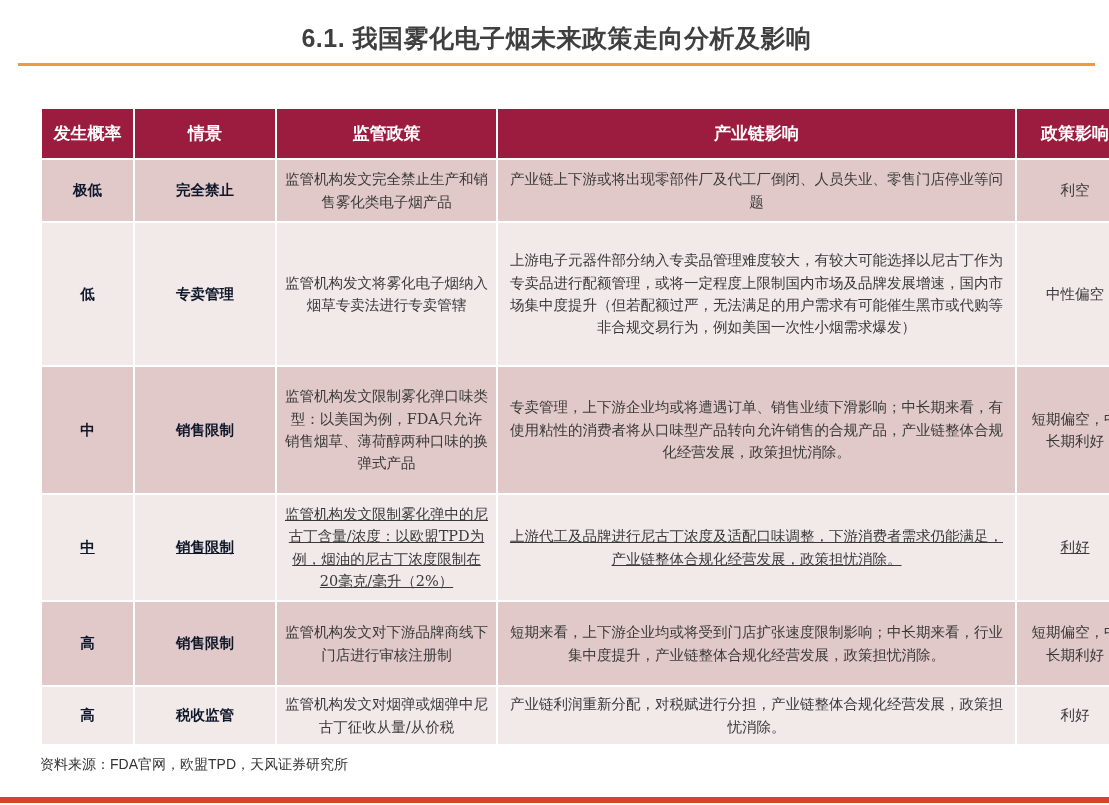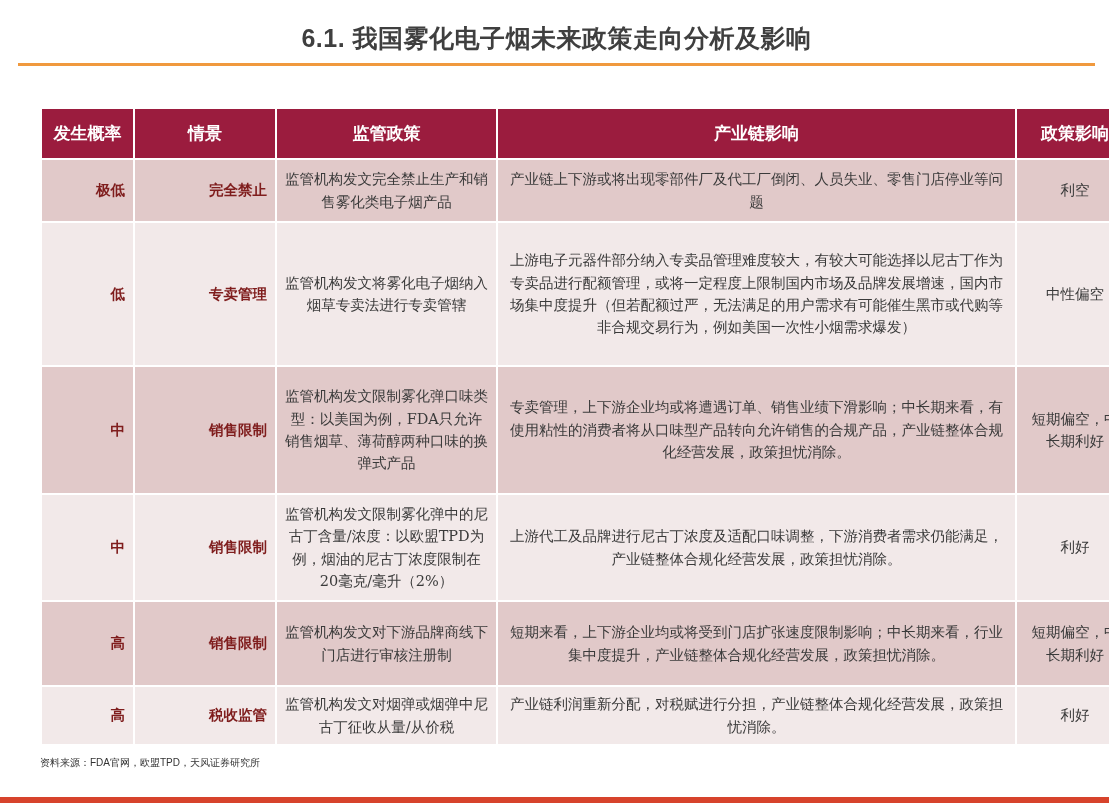--- a/index.html
+++ b/index.html
@@ -38,31 +38,31 @@
     font-size:17px;font-weight:bold;height:51px;
   }
   .policy-table td{font-size:14.5px;line-height:1.55;}
   .policy-table tr:nth-child(odd) td{background:var(--row-dark);}
   .policy-table tr:nth-child(even) td{background:var(--row-light);}
   .col-prob{width:93px;}
   .col-scen{width:142px;}
   .col-policy{width:221px;}
   .col-impact{width:519px;}
   .col-effect{width:118px;}
-  td.cell-prob,td.cell-scen{font-weight:bold;color:#7f1d1d;text-align:right;}
+  td.cell-prob,td.cell-scen{font-weight:bold;color:#0f172a;}
   tbody tr:nth-child(1) td{height:63px;}
   tbody tr:nth-child(2) td{height:144px;}
   tbody tr:nth-child(3) td{height:128px;}
-  tbody tr:nth-child(4) td{height:107px;}
+  tbody tr:nth-child(4) td{height:107px;text-decoration:underline;}
   tbody tr:nth-child(5) td{height:85px;}
   tbody tr:nth-child(6) td{height:59px;}
   .source-note{
     margin:10px 0 0 40px;
     font-family:"Liberation Sans","DejaVu Sans",sans-serif;
-    font-size:10px;color:#333333;
+    font-size:14px;color:#333333;
   }
   .bottom-bar{
     position:absolute;left:0;right:0;bottom:2px;height:6px;
     background:var(--bottom-bar);
   }
 </style>
 </head>
 <body>
 
 <div class="title-wrap">

